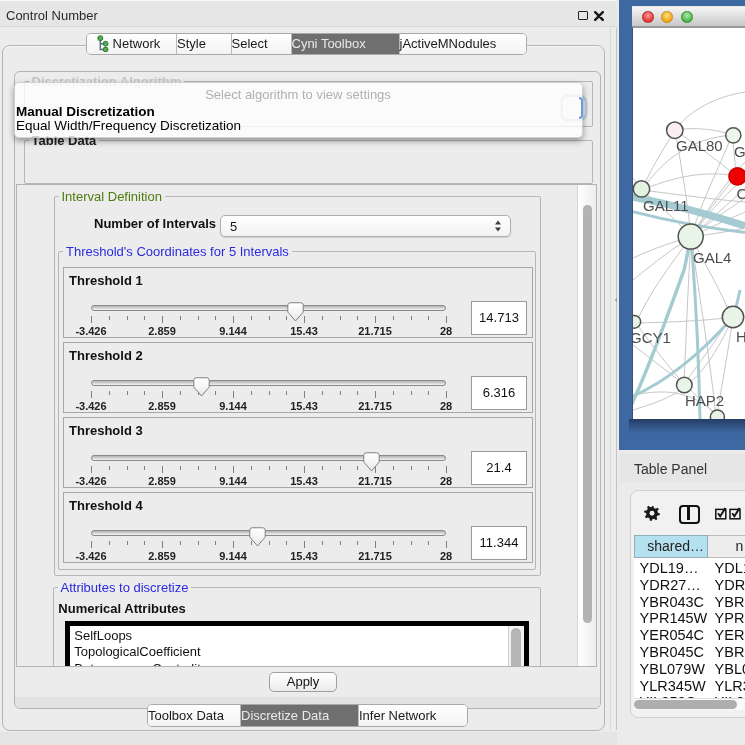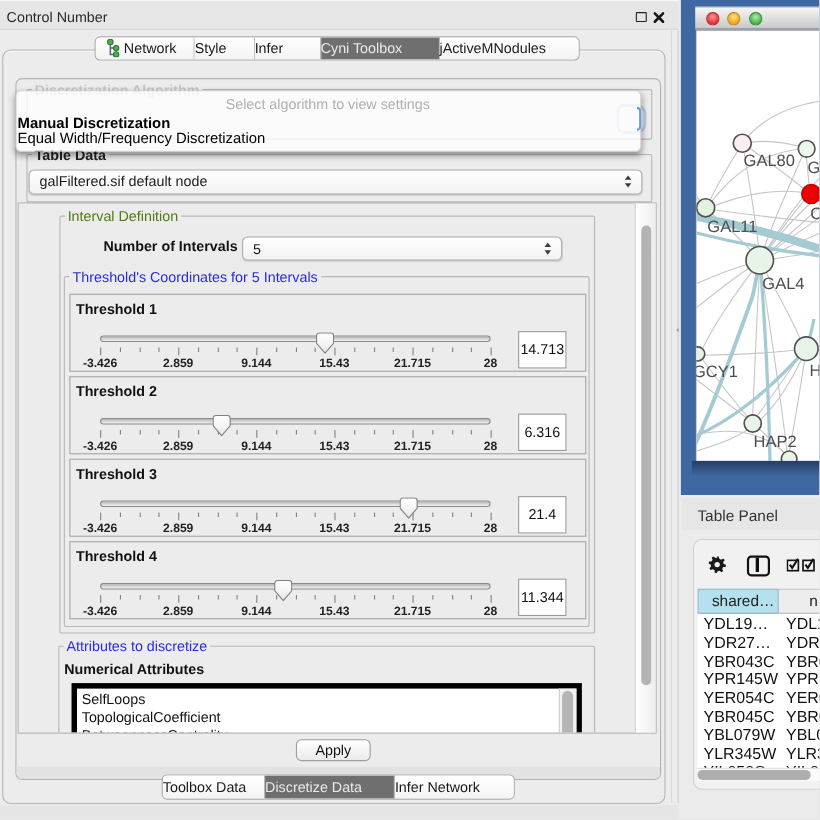--- a/index.html
+++ b/index.html
@@ -10,21 +10,21 @@
 .gb { position:absolute; border:1px solid #b6b6b6; border-radius:2px; }
 .gb > .ttl { position:absolute; top:-8px; left:4px; background:#ececec; padding:0 3px; font-size:13px; line-height:15px; white-space:nowrap; }
 .combo { position:absolute; border:1px solid #aeaeae; border-radius:5px; background:linear-gradient(#ffffff,#f2f2f2); box-shadow:0 1px 1px rgba(0,0,0,0.12); font-size:13px; color:#1a1a1a; }
 .combo .ctext { position:absolute; left:9px; top:50%; transform:translateY(-50%); white-space:nowrap; }
 .updn { position:absolute; right:9px; top:50%; transform:translateY(-50%); width:6px; }
 .updn .u { width:0;height:0;border-left:3px solid transparent;border-right:3px solid transparent;border-bottom:4px solid #3c3c3c; margin-bottom:3px;}
 .updn .d { width:0;height:0;border-left:3px solid transparent;border-right:3px solid transparent;border-top:4px solid #3c3c3c;}
 .thpanel { position:absolute; left:46px; width:470px; height:71px; border:1px solid #a6a6a6; background:#ececec; }
 .thpanel .tt { position:absolute; left:5px; top:5px; font-size:13px; font-weight:bold; color:#111; }
 .track { position:absolute; left:27px; top:37px; width:355px; height:6px; border:1px solid #8a8a8a; border-radius:3px; background:linear-gradient(#b2b2b2,#f4f4f4); }
-.vbox { position:absolute; left:407px; top:33px; width:44px; height:34px; background:#fff; border:1px solid #9a9a9a; font-size:13px; color:#111; text-align:center; line-height:32px; }
+.vbox { position:absolute; left:407px; top:33px; width:56px; height:34px; background:#fff; border:1px solid #9a9a9a; font-size:13px; color:#111; text-align:center; line-height:32px; }
 .ticklbl { position:absolute; top:57px; font-size:11px; font-weight:bold; color:#222; transform:translateX(-50%); }
 .seg { position:absolute; z-index:3; display:flex; border:1px solid #a9a9a9; border-radius:5px; background:#fff; overflow:hidden; height:22px; }
 .seg .s { font-size:13px; color:#1a1a1a; line-height:20px; border-right:1px solid #b9b9b9; background:linear-gradient(#ffffff,#f3f3f3); }
 .seg .s:last-child { border-right:none; }
 .seg .sel { background:#6f6f6f; color:#e9e9e9; }
 </style>
 </head>
 <body>
 
 <div class="abs" style="left:0;top:0;width:617px;height:745px;background:#ececec;">
@@ -39,43 +39,36 @@
   <div class="seg" style="left:86px;top:33px;">
     <div class="s" style="width:90px;padding-left:10px;text-align:left;">
       <svg width="12" height="17" style="vertical-align:-4px" viewBox="0 0 12 17">
         <path d="M3.3 3.5 V14.5 H8.5 M3.3 8.7 H8.5" fill="none" stroke="#5a6b7d" stroke-width="1.4"></path>
         <circle cx="3.3" cy="3.2" r="2.5" fill="#52ae52" stroke="#2c7a2c" stroke-width="1"></circle>
         <circle cx="8.6" cy="8.7" r="2.4" fill="#52ae52" stroke="#2c7a2c" stroke-width="1"></circle>
         <circle cx="8.6" cy="14.5" r="2.4" fill="#52ae52" stroke="#2c7a2c" stroke-width="1"></circle>
       </svg>
       Network</div>
     <div class="s" style="width:54.5px;">Style</div>
-    <div class="s" style="width:60px;">Infer</div>
+    <div class="s" style="width:60px;">Select</div>
     <div class="s sel" style="width:108px;">Cyni Toolbox</div>
     <div class="s" style="width:126.5px;">jActiveMNodules</div>
   </div>
 
   <div class="abs" style="left:1.5px;top:44.5px;width:603px;height:686px;border:1px solid #b5b5b5;border-radius:8px;background:#ececec;box-shadow:inset 0 1px 0 #f6f6f6;"></div>
   <div class="abs" style="left:13.5px;top:70.5px;width:587px;height:638px;border:1px solid #b3b3b3;border-radius:6px;background:#ececec;"></div>
   <div class="abs" style="left:14.5px;top:697px;width:585px;height:11px;background:#e2e2e2;border-radius:0 0 5px 5px;"></div>
 
   <div class="gb" style="left:23.5px;top:81px;width:569.5px;height:46px;">
     <div class="ttl" style="font-weight:bold;color:#c6c6c6;">Discretization Algorithm</div>
   </div>
   <div class="abs" style="left:563px;top:97px;width:22px;height:22px;border-radius:4px 6px 6px 4px;background:transparent;box-shadow:0 0 0 2.5px rgba(130,165,215,0.45);"></div>
 
   <div class="gb" style="left:23.5px;top:140px;width:569.5px;height:44px;">
     <div class="ttl" style="font-weight:bold;color:#222;">Table Data</div>
-  </div>
-  <div class="combo" style="left:26px;top:154px;width:558px;height:22.5px;">
-    <div class="ctext">galFiltered.sif default node</div>
-    <div class="updn">
-        <div class="u"></div>
-        <div class="d"></div>
-      </div>
   </div>
 
   <div class="abs" style="left:17px;top:185px;width:560px;height:481px;overflow:hidden;">
 
     <div class="gb" style="left:36.5px;top:11px;width:487px;height:380px;">
       <div class="ttl" style="color:#4d7c0f;">Interval Definition</div>
     </div>
     <div class="abs" style="left:77px;top:31px;font-size:13px;font-weight:bold;color:#111;">Number of Intervals</div>
     <div class="combo" style="left:203px;top:29.5px;width:291px;height:22px;">
       <div class="ctext">5</div>

